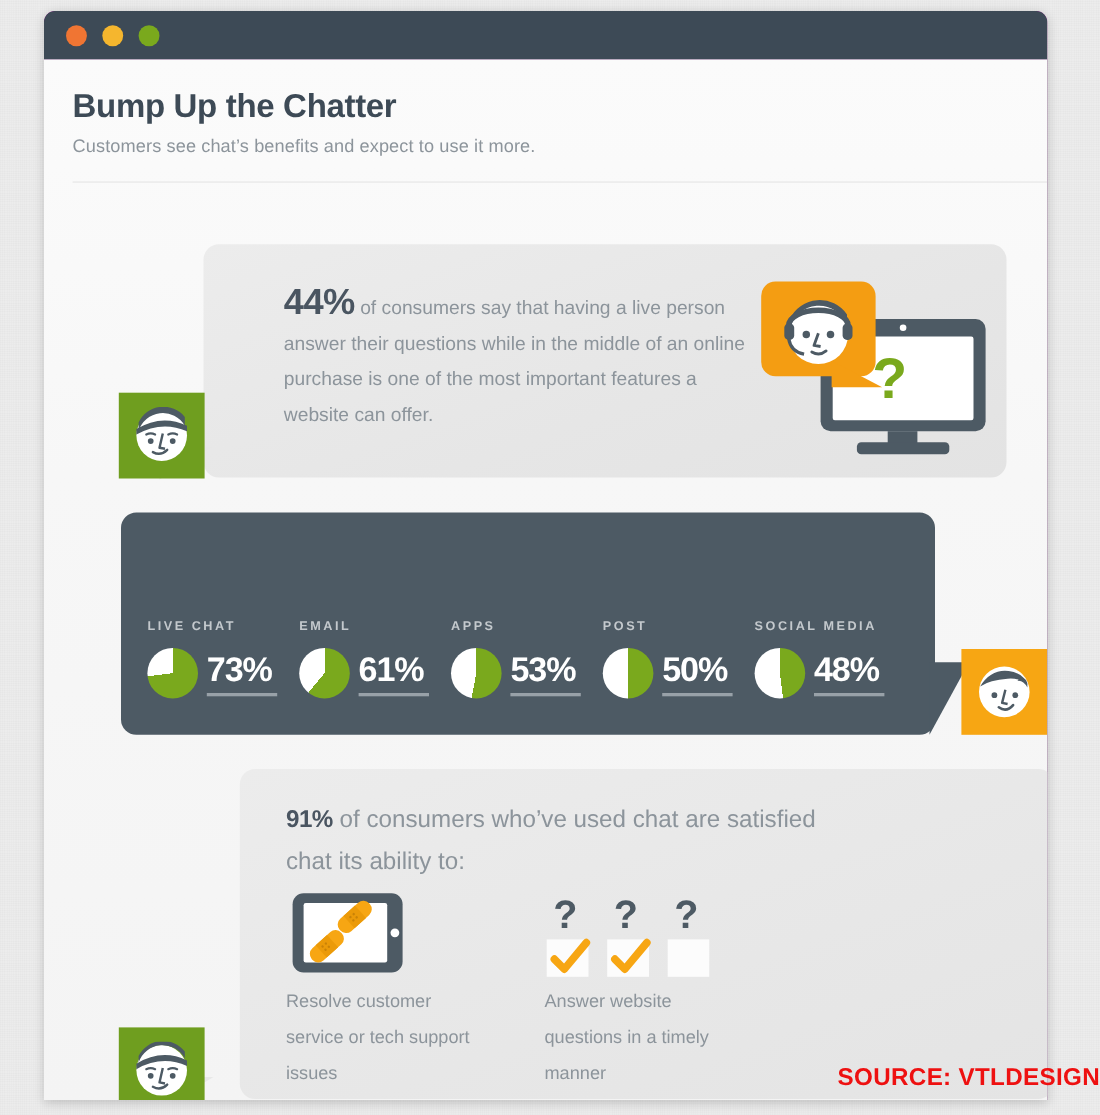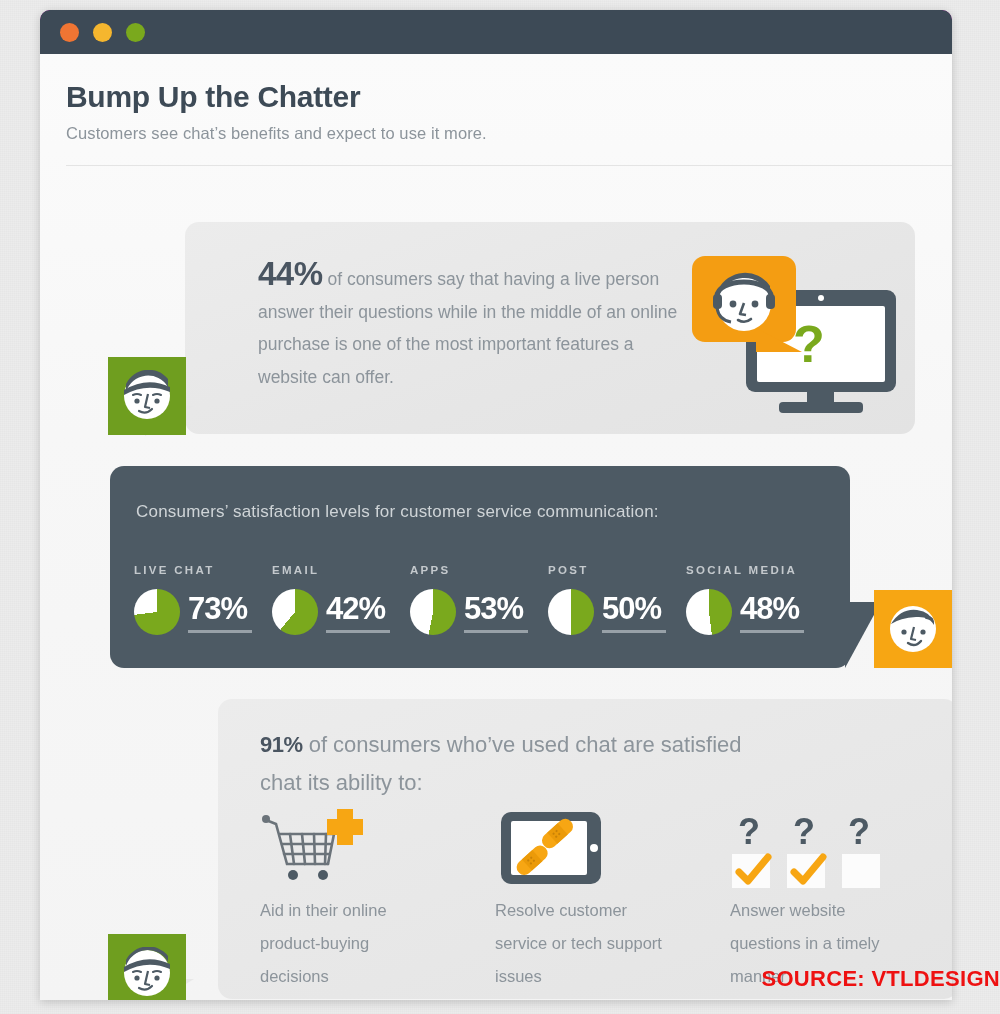--- a/index.html
+++ b/index.html
@@ -246,39 +246,38 @@
         <circle cx="16" cy="31" r="2.6" fill="#4d5a64"></circle>
         <circle cx="36" cy="31" r="2.6" fill="#4d5a64"></circle>
         <path d="M27 24 l-3 13 l5 1" fill="none" stroke="#4d5a64" stroke-width="2.2" stroke-linejoin="round"></path>
         <path d="M18 41 q7 4 13 -2" fill="none" stroke="#4d5a64" stroke-width="2.2" stroke-linecap="round"></path>
       </svg>
     </div>
 
     <div class="panel2"></div>
     <div class="panel2-tail"></div>
 
-    <div class="p2-head">Consumers’ satisfaction levels for customer service communication:</div>
 
     <div class="stats">
       <div class="stat">
         <div class="stat-label">LIVE CHAT</div>
         <div class="stat-row">
           <div class="pie" style="background:conic-gradient(#7aa91d 0% 73%, #ffffff 73% 100%)"></div>
           <div class="stat-val-wrap">
             <div class="stat-val">73%</div>
             <div class="stat-rule"></div>
           </div>
         </div>
       </div>
       <div class="stat">
         <div class="stat-label">EMAIL</div>
         <div class="stat-row">
           <div class="pie" style="background:conic-gradient(#7aa91d 0% 61%, #ffffff 61% 100%)"></div>
           <div class="stat-val-wrap">
-            <div class="stat-val">42%</div>
+            <div class="stat-val">61%</div>
             <div class="stat-rule"></div>
           </div>
         </div>
       </div>
       <div class="stat">
         <div class="stat-label">APPS</div>
         <div class="stat-row">
           <div class="pie" style="background:conic-gradient(#7aa91d 0% 53%, #ffffff 53% 100%)"></div>
           <div class="stat-val-wrap">
             <div class="stat-val">53%</div>
@@ -322,37 +321,20 @@
 
     <div class="panel3"></div>
     <div class="panel3-tail"></div>
 
     <div class="p3-head">
       <span class="big">91%</span><span> of consumers who’ve used chat are satisfied chat its ability to:</span>
     </div>
 
     <div class="cols">
 
-      <div class="col">
-        <div class="col-icon">
-          <svg width="110" height="88" viewBox="0 0 110 88">
-            <g stroke="#6b737a" stroke-width="2.6" fill="none" stroke-linecap="round">
-              <path d="M6 14 L16 18 L27 58 L68 58"></path>
-              <path d="M20 28 L74 28 L68 58"></path>
-              <path d="M30 28 L34 58 M42 28 L45 58 M54 28 L55 58 M66 28 L65 58"></path>
-              <path d="M22 38 L71 38 M24 48 L69 48"></path>
-            </g>
-            <circle cx="6" cy="13" r="4" fill="#6b737a"></circle>
-            <circle cx="33" cy="69" r="5" fill="#4d5a64"></circle>
-            <circle cx="63" cy="69" r="5" fill="#4d5a64"></circle>
-            <path d="M77 3 h16 v10 h10 v16 h-10 v10 h-16 v-10 h-10 v-16 h10 z" fill="#f7a613"></path>
-          </svg>
-        </div>
-        <div class="col-text">Aid in their online product-buying decisions</div>
-      </div>
 
       <div class="col">
         <div class="col-icon">
           <svg width="110" height="88" viewBox="0 0 110 88">
             <rect x="6" y="6" width="100" height="72" rx="10" fill="#4d5a64"></rect>
             <rect x="16" y="15" width="76" height="54" rx="2" fill="#ffffff"></rect>
             <circle cx="99" cy="42" r="4" fill="#ffffff"></circle>
             <g transform="rotate(-42 62 30)">
               <rect x="46" y="21" width="36" height="15" rx="7" fill="#f7a613"></rect>
               <rect x="57" y="21" width="14" height="15" fill="#eb9a09"></rect>

